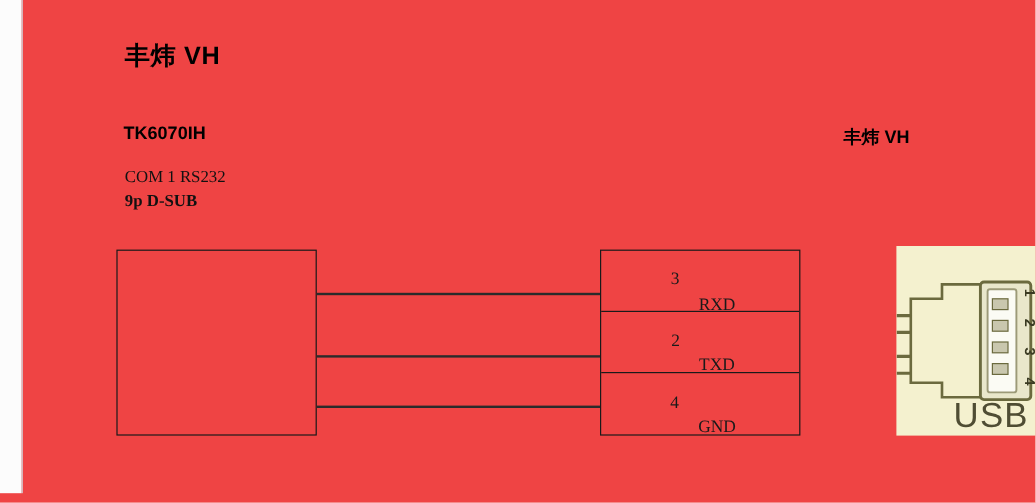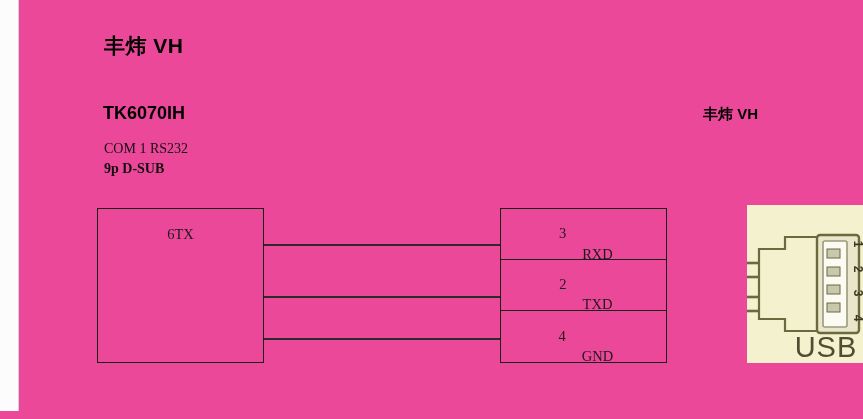--- a/index.html
+++ b/index.html
@@ -4,21 +4,21 @@
 <style>
   html, body {
     margin: 0;
     padding: 0;
     background: #ffffff;
   }
   #page {
     position: relative;
     width: 863px;
     height: 419px;
-    background: #ec4899;
+    background: #ef4444;
     overflow: hidden;
     font-family: "Liberation Sans", sans-serif;
   }
   
   .gutter {
     position: absolute;
     left: 0; top: 0;
     width: 18px; height: 411px;
     background: #fcfcfc;
   }
@@ -34,21 +34,21 @@
     left: 104px; top: 32px;
     font-size: 21px;
     font-weight: bold;
     color: #000;
     letter-spacing: 0.5px;
     white-space: nowrap;
   }
   .title-device {
     position: absolute;
     left: 103px; top: 103px;
-    font-size: 18px;
+    font-size: 15px;
     font-weight: bold;
     color: #000;
     white-space: nowrap;
   }
   .title-right {
     position: absolute;
     left: 703px; top: 105px;
     font-size: 15px;
     font-weight: bold;
     color: #000;
@@ -159,23 +159,20 @@
 
   <div class="title-device">TK6070IH</div>
 
   <div class="subline subline-1">COM 1 RS232</div>
 
   <div class="subline subline-2">9p D-SUB</div>
 
   <div class="title-right">丰炜 VH</div>
 
   <div class="pin-table left">
-    <div class="pin-row">
-      <span>6TX</span>
-    </div>
   </div>
 
   <div class="pin-table right">
     <div class="pin-row">
       <span class="pin-num">3</span>
       <span class="pin-sig">RXD</span>
     </div>
     <div class="pin-row">
       <span class="pin-num">2</span>
       <span class="pin-sig">TXD</span>

